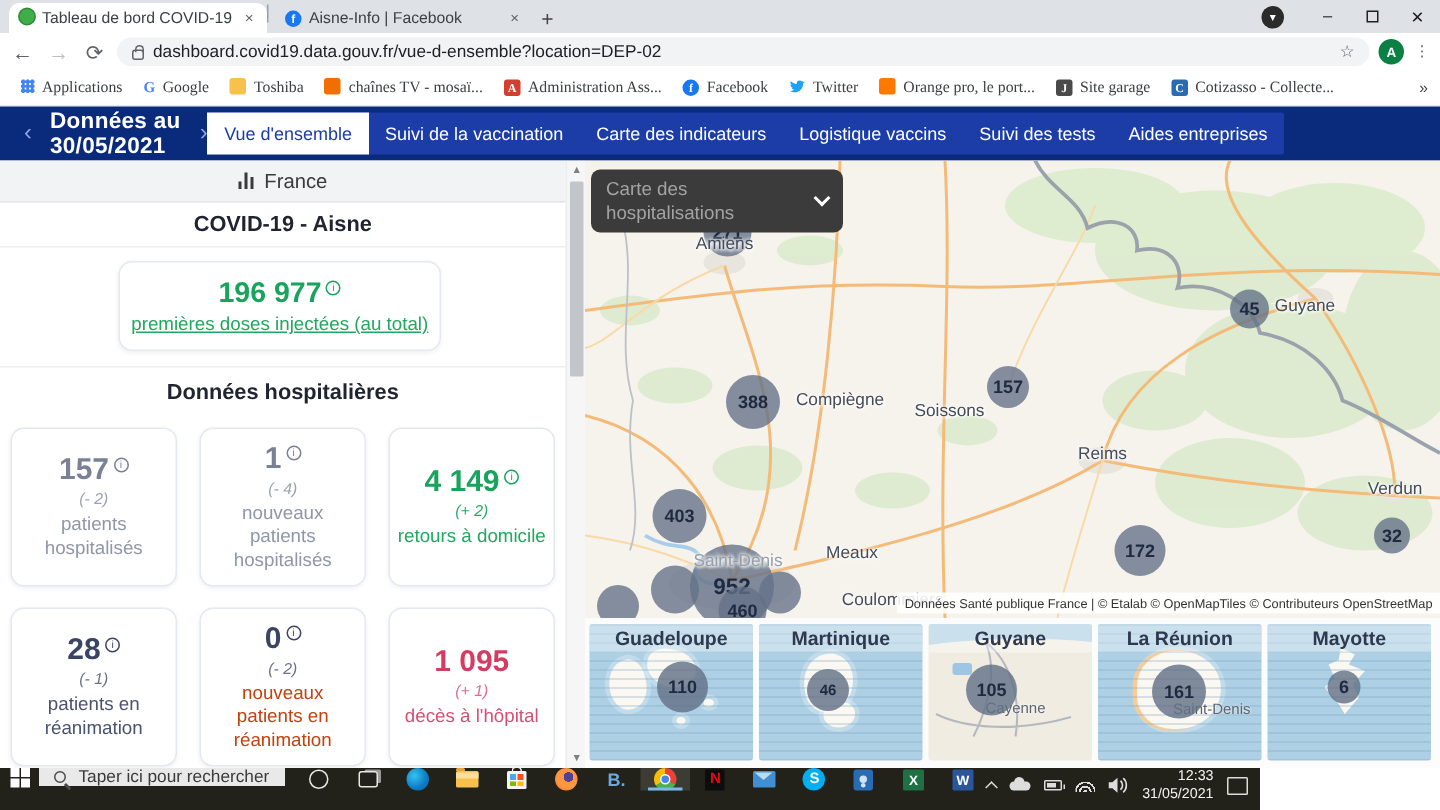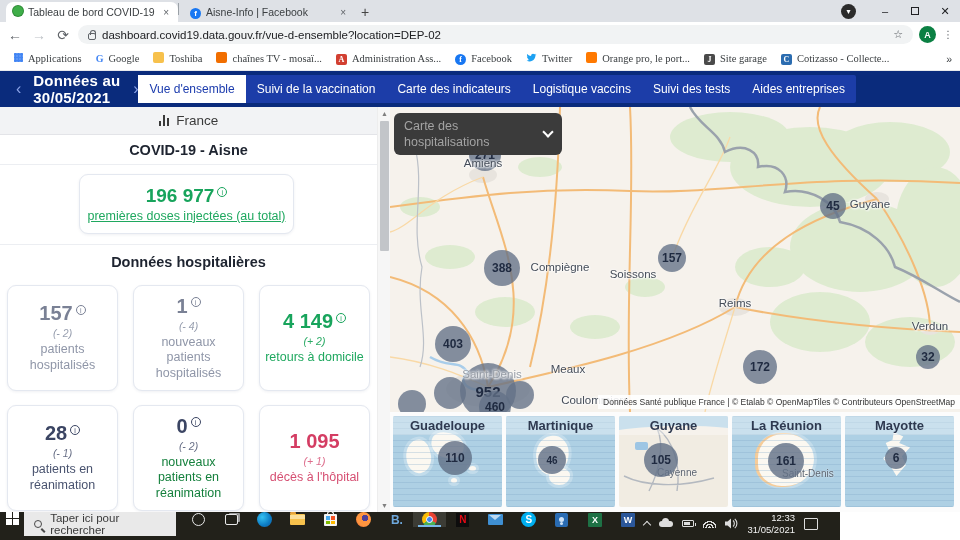--- a/index.html
+++ b/index.html
@@ -93,21 +93,21 @@
   #start-btn { width:38px; display:flex; align-items:center; justify-content:center; }
   .winlogo { display:grid; grid-template-columns:6px 6px; grid-template-rows:6px 6px; gap:1px; }
   .winlogo i { background:#fff; }
   #tb-search { width:228px; background:#e9e9e9; display:flex; align-items:center; gap:8px; padding:0 10px; color:#3a3a3a; font-size:11.5px; }
   .mag { width:8px; height:8px; border:1.5px solid #4a4a4a; border-radius:50%; position:relative; flex:none; }
   .mag::after { content:""; position:absolute; left:7px; top:7px; width:5px; height:1.5px; background:#4a4a4a; transform:rotate(45deg); transform-origin:0 0; }
   #tb-apps { display:flex; align-items:stretch; margin-left:6px; }
   .tbapp { width:33px; display:flex; align-items:center; justify-content:center; position:relative; }
   .tbapp.active { background:rgba(255,255,255,.12); }
   .tbapp.active::after { content:""; position:absolute; left:5px; right:5px; bottom:0; height:2px; background:#79b8e8; }
-  #tb-tray { margin-left:auto; display:flex; align-items:center; gap:9px; padding-right:22px; }
+  #tb-tray { margin-left:auto; display:flex; align-items:center; gap:9px; padding-right:8px; }
   .trayic { display:inline-flex; align-items:center; justify-content:center; }
   #tb-clock { text-align:right; font-size:9.5px; line-height:1.25; color:#f2f2f2; }
   .notif { width:14px; height:12px; border:1.3px solid #ddd; border-radius:1px; position:relative; }
 
   
   .cic { border-radius:50%; display:inline-flex; align-items:center; justify-content:center; color:#fff; font-weight:bold; }
 </style>
 </head>
 <body>
 
@@ -251,21 +251,21 @@
           <div class="lab" style="color: rgb(31, 168, 95);">retours à domicile</div>
         </div>
         <div class="stat-card">
           <div class="val" style="color: rgb(59, 69, 99);"><span>28</span><i class="info-i">i</i></div>
           <div class="delta" style="color: rgb(106, 113, 136);">(- 1)</div>
           <div class="lab" style="color: rgb(73, 83, 111);">patients en réanimation</div>
         </div>
         <div class="stat-card">
           <div class="val" style="color: rgb(59, 69, 99);"><span>0</span><i class="info-i">i</i></div>
           <div class="delta" style="color: rgb(106, 113, 136);">(- 2)</div>
-          <div class="lab" style="color: #15803d;">nouveaux patients en réanimation</div>
+          <div class="lab" style="color: #c2410c;">nouveaux patients en réanimation</div>
         </div>
         <div class="stat-card">
           <div class="val" style="color: rgb(212, 61, 99);"><span>1 095</span></div>
           <div class="delta" style="color: rgb(221, 109, 140);">(+ 1)</div>
           <div class="lab" style="color: rgb(214, 79, 114);">décès à l'hôpital</div>
         </div>
       </div>
     <div id="sb-scroll">
       <span class="arr" style="top:0">▲</span>
       <div id="sb-thumb"></div>

